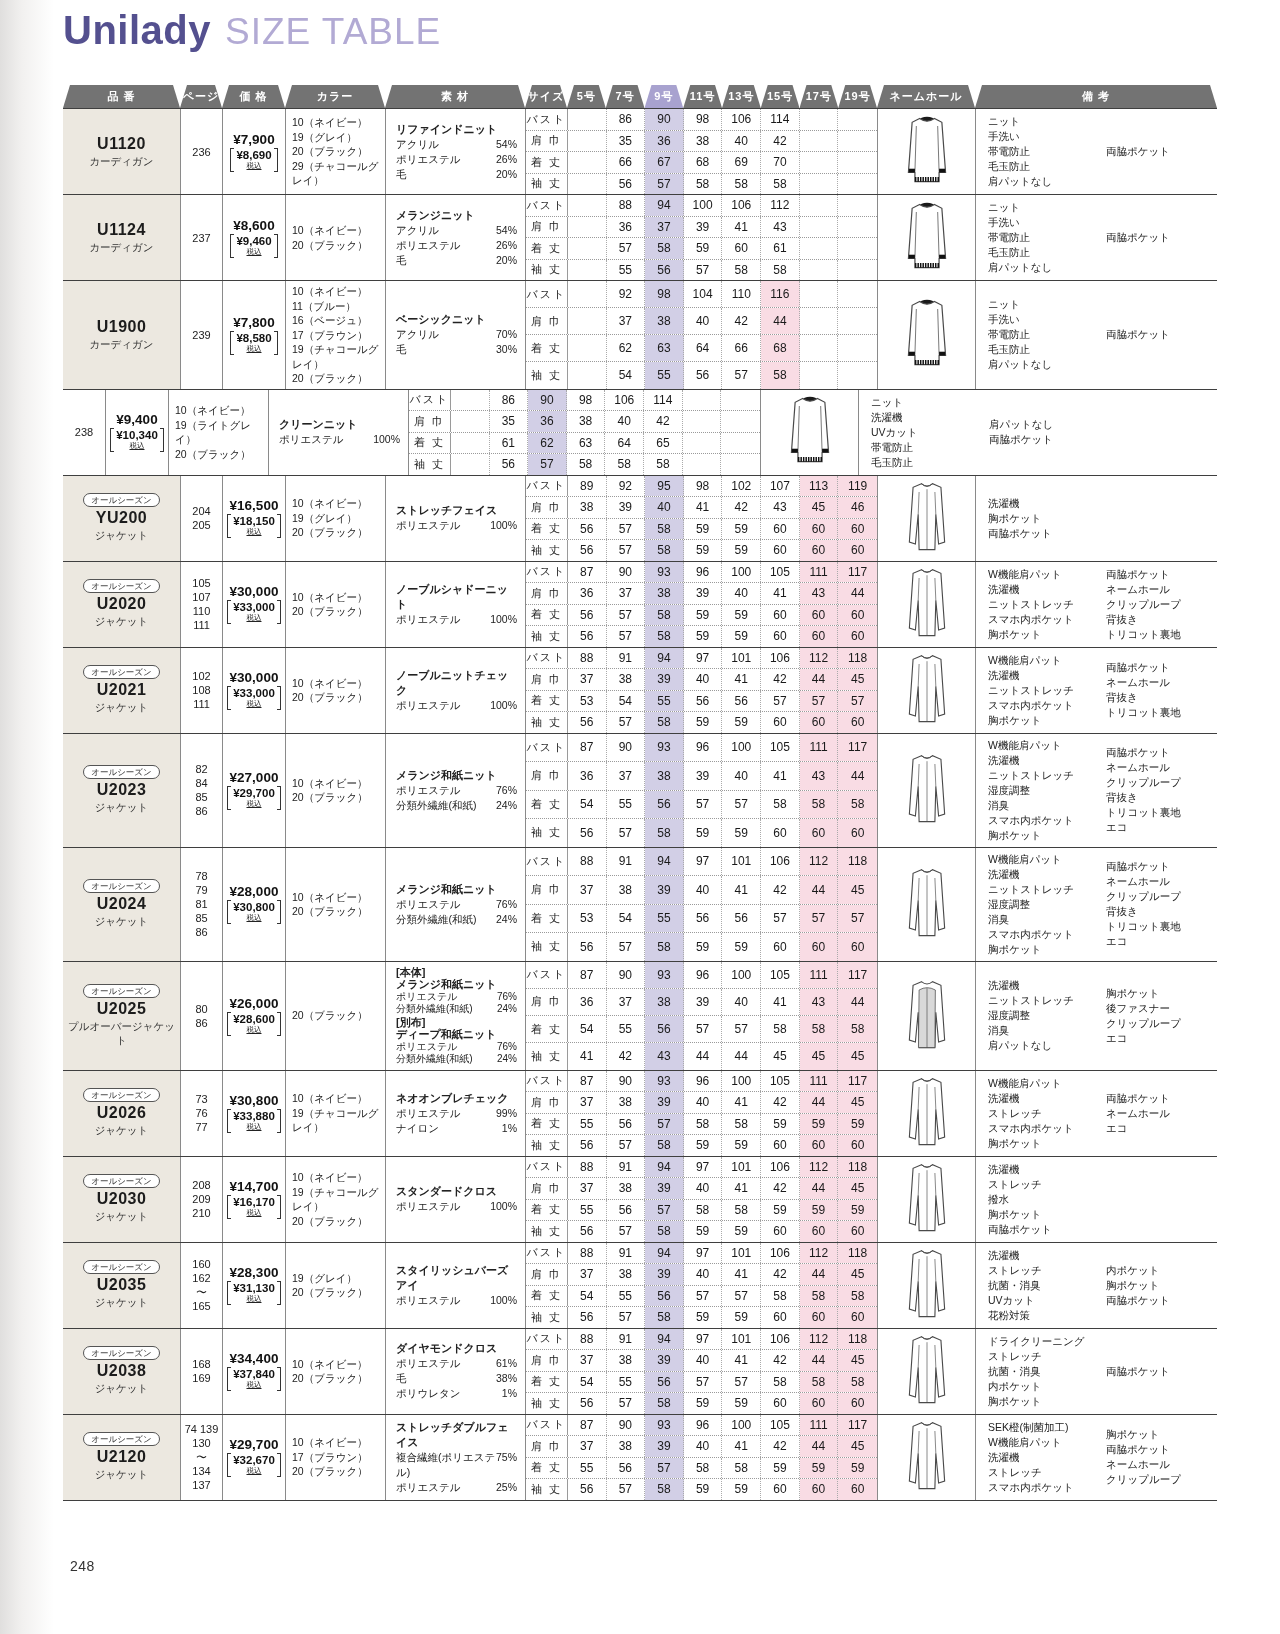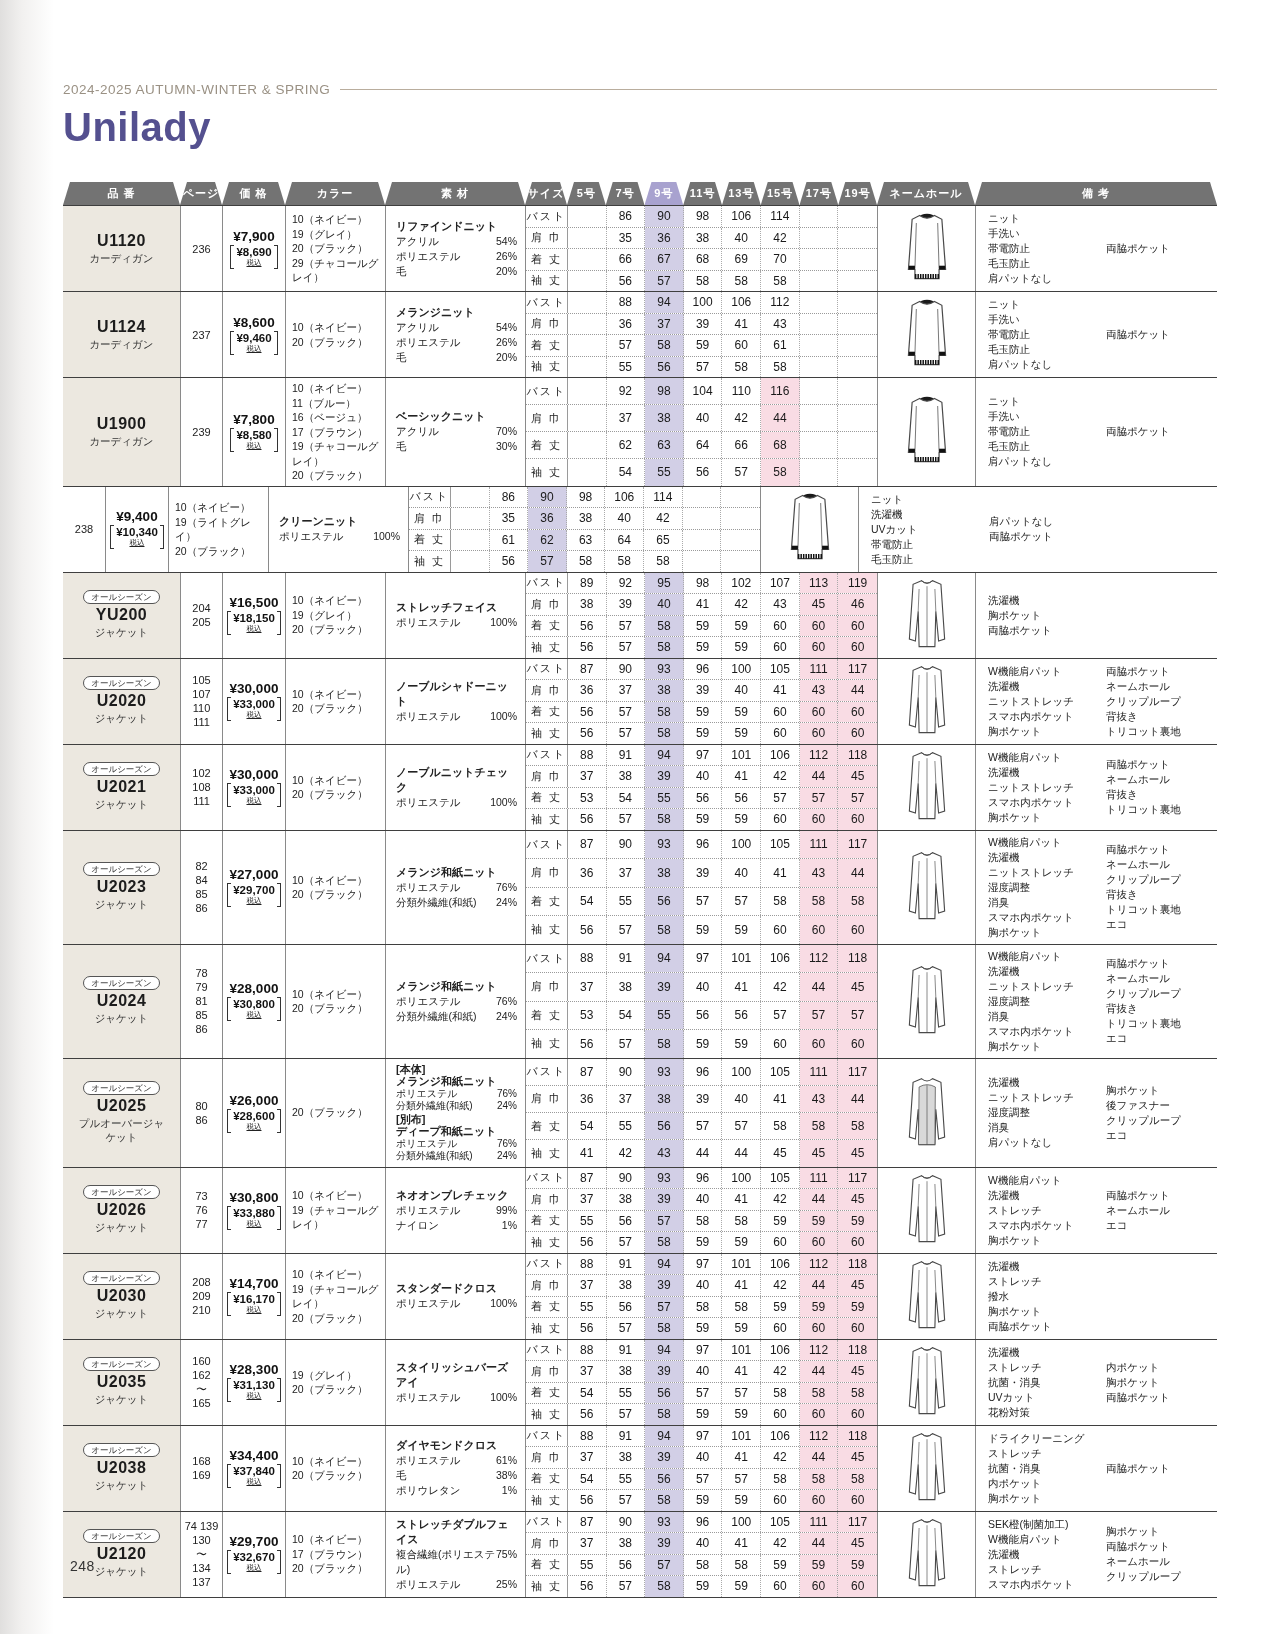--- a/index.html
+++ b/index.html
@@ -29,21 +29,21 @@
     clip-path:polygon(7px 0, calc(100% - 7px) 0, 100% 100%, 0 100%); }
   .h-cell.hl { background:#a8a2cf; }
   .w-item{width:117px}.w-page{width:42px}.w-price{width:63px}.w-color{width:100px}
   .w-mat{width:140px}.w-slabel{width:42px}.w-scol{width:38.75px}.w-back{width:98px}.w-rem{flex:1}
 
   
   .tbody { border-bottom:1.5px solid #3f3f3f; }
   .p-row { display:flex; min-height:86px; border-top:1.5px solid #3f3f3f; align-items:stretch; }
   .c { border-left:1px solid #8a8a8a; display:flex; flex-direction:column; justify-content:center; }
   .c:first-child { border-left:none; }
-  .c-item { width:117px; background:#ece8e0; align-items:center; text-align:center; gap:2px; padding:4px 13px; }
+  .c-item { width:117px; background:#ece8e0; align-items:center; text-align:center; gap:2px; padding:4px 2px; }
   .badge { font-size:8.5px; border:1px solid #555; border-radius:9px; padding:0 7px; line-height:12px; color:#333; background:#fff; }
   .code { font-size:16px; font-weight:bold; color:#1c1c1c; letter-spacing:.5px; }
   .pname { font-size:10.5px; color:#333; }
   .c-page { width:42px; align-items:center; font-size:11px; line-height:14px; }
   .c-price { width:63px; align-items:center; padding:2px 0; }
   .price { font-size:13.5px; font-weight:bold; color:#111; }
   .tax-wrap { display:flex; align-items:stretch; margin-top:1px; }
   .brk { width:4px; border-top:1px solid #333; border-bottom:1px solid #333; }
   .brk.l { border-left:1px solid #333; margin-right:2px;}
   .brk.r { border-right:1px solid #333; margin-left:2px;}
@@ -101,27 +101,24 @@
       <path d="M21.5 14 L20.8 76 L38.5 76 L39 14 Q30 9 21.5 14 Z" fill="#d9d9d9" stroke="#4a4a4a" stroke-width="0.8"></path>
       <path d="M30 12 V76" stroke="#4a4a4a" stroke-width="0.7"></path>
     </symbol>
   </defs>
 </svg>
 
 <div class="edge-shade"></div>
 
 <div class="content">
 
-  <div class="eyebrow-row">
-    <span class="eyebrow">2024-2025 AUTUMN-WINTER &amp; SPRING</span>
-    <span class="eyebrow-line"></span>
-  </div>
 
   <div class="title-row">
     <span class="brand">Unilady</span>
+    <span class="big-title">SIZE TABLE</span>
   </div>
 
   <div class="thead">
       <div class="h-cell w-item">品 番</div>
       <div class="h-cell w-page">ページ</div>
       <div class="h-cell w-price">価 格</div>
       <div class="h-cell w-color">カラー</div>
       <div class="h-cell w-mat">素 材</div>
       <div class="h-cell w-slabel">サイズ</div>
       <div class="h-cell w-scol">5号</div>

